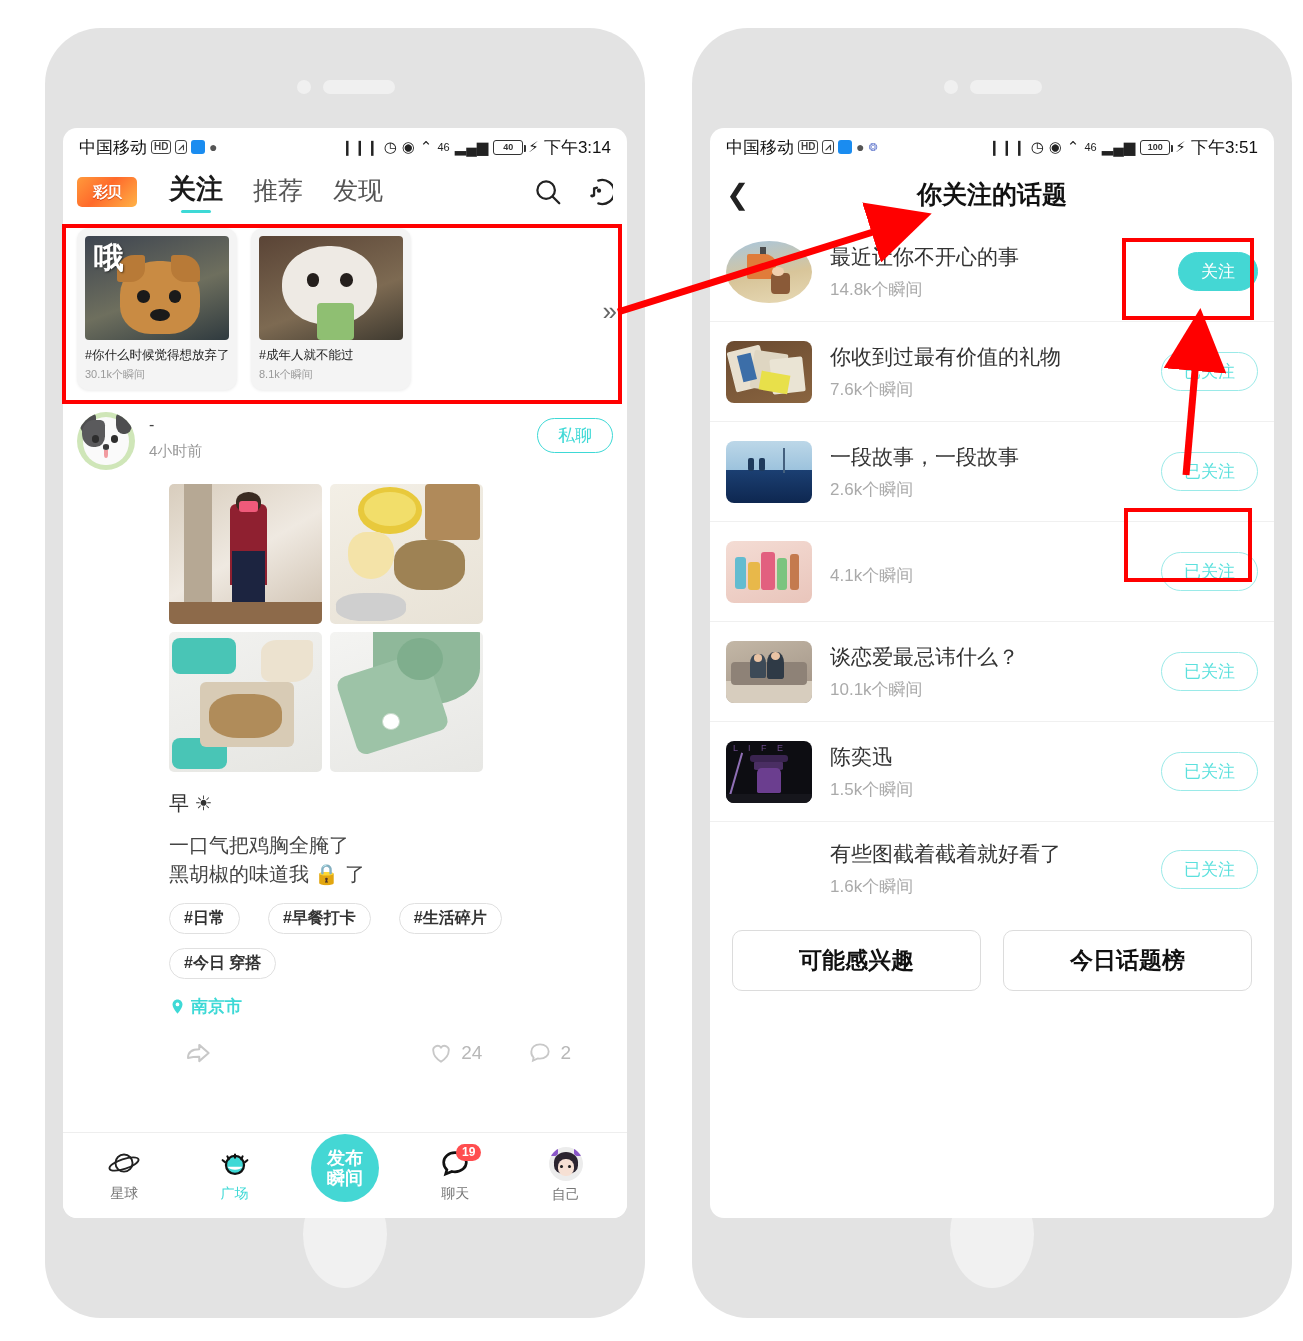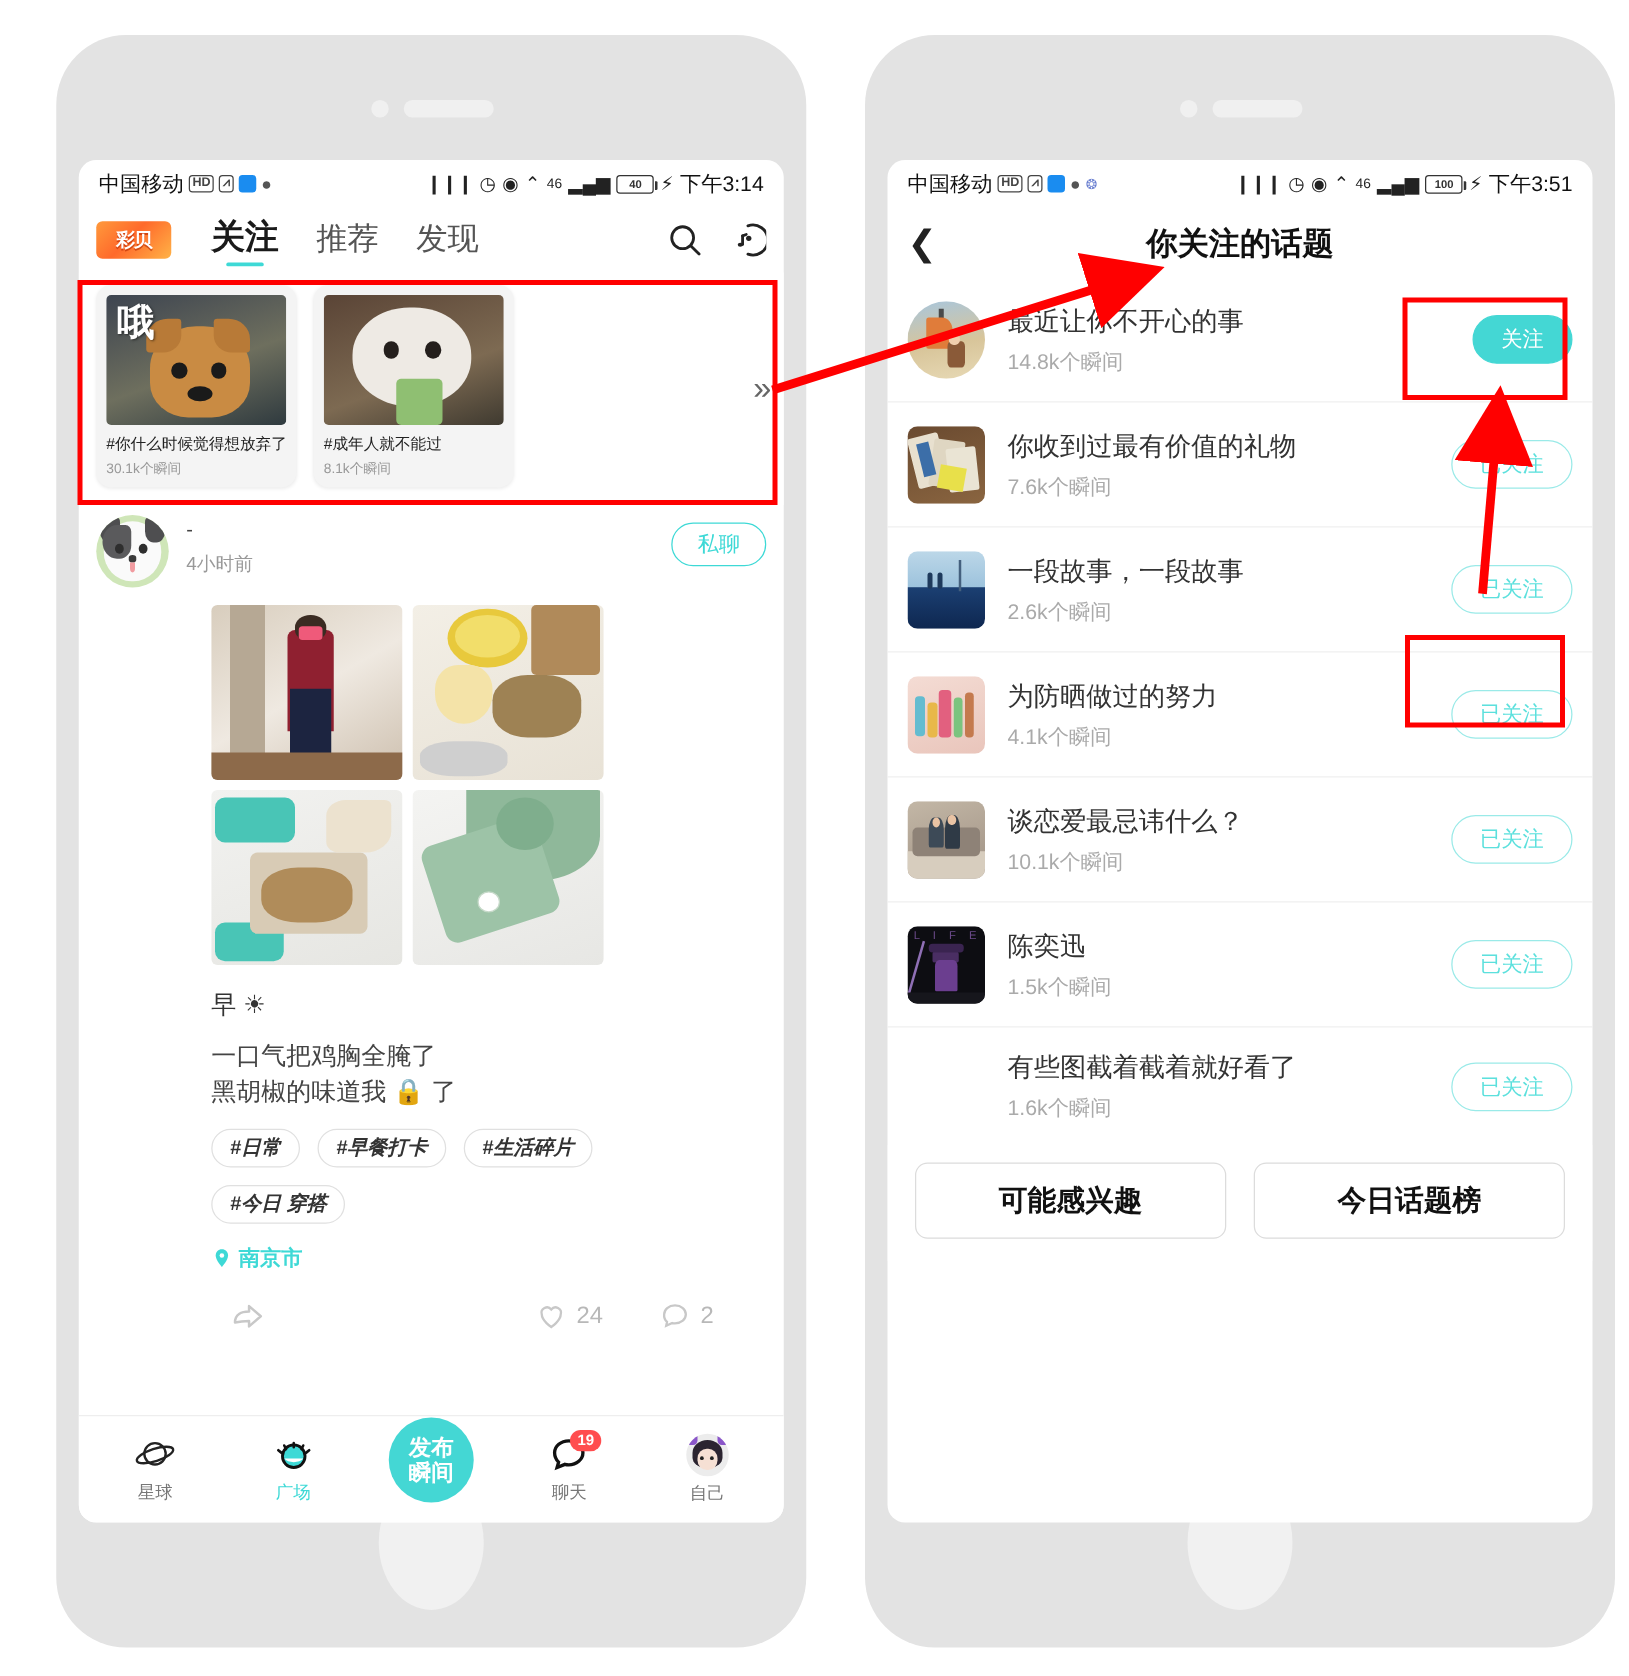--- a/index.html
+++ b/index.html
@@ -117,21 +117,21 @@
 
   .photo-grid {
     margin:14px 0 0 92px; width:314px;
     display:grid; grid-template-columns:1fr 1fr; gap:8px;
   }
   .photo { height:140px; border-radius:5px; overflow:hidden; position:relative; }
 
   .post-body { margin-left:92px; }
   .post-line1 { font-size:20px; color:#333; margin-top:18px; }
   .post-text { font-size:20px; color:#444; line-height:1.45; margin-top:14px; white-space:pre-line; }
-  .tagrow { display:flex; flex-wrap:wrap; gap:14px; margin-top:14px;font-style:italic; }
+  .tagrow { display:flex; flex-wrap:wrap; gap:28px; margin-top:14px; }
   .tag {
     border:1px solid #e0e0e0; border-radius:16px; padding:4px 14px;
     font-size:16px; color:#333; font-weight:700; background:#fff;
   }
   .loc { display:flex; align-items:center; gap:5px; margin-top:16px; color:#3ed9d6; font-size:17px; font-weight:700; }
 
   .actions { display:flex; align-items:center; margin:20px 0 0 0; padding:0 14px 10px 14px; }
   .act { display:flex; align-items:center; gap:6px; color:#b8b8b8; font-size:19px; }
   .act.share { margin-left:90px; }
   .act.like { margin-left:auto; }
@@ -161,21 +161,21 @@
   
   .navbar2 { height:56px; display:flex; align-items:center; padding:0 16px; position:relative; }
   .back { font-size:28px; color:#222; font-weight:300; }
   .nav-title { position:absolute; left:0; right:0; text-align:center; font-size:25px; font-weight:700; color:#111; pointer-events:none; }
 
   .topic-list { }
   .topic-row {
     display:flex; align-items:center; padding:16px 16px; gap:18px;
     border-bottom:1px solid #f0f0f0; min-height:100px;
   }
-  .thumb { width:62px;height:62px;border-radius:8px;overflow:hidden;flex:0 0 auto;position:relative; }
+  .thumb { width:86px;height:62px;border-radius:8px;overflow:hidden;flex:0 0 auto;position:relative; }
   .thumb.round { border-radius:50%; }
   .t-text { flex:1; min-width:0; }
   .t-title { font-size:21px; color:#333; }
   .t-sub { font-size:17px; color:#aaa; margin-top:7px; }
   .follow-btn {
     border-radius:20px; font-size:17px; padding:7px 22px; flex:0 0 auto;
     background:#44d7d4; color:#fff; border:1.6px solid #44d7d4;
   }
   .follow-btn.done { background:#fff; color:#5ce0dd; border:1.4px solid #9aeae8; }
 
@@ -510,21 +510,20 @@
         <div class="topic-row">
           <div class="thumb">
             <div class="art" style="background:linear-gradient(160deg,#f4dcd4 0%,#e9c5bb 100%)"></div>
             <div style="position:absolute;left:10%;top:26%;width:13%;height:52%;background:#63bcd0;border-radius:3px"></div>
             <div style="position:absolute;left:26%;top:34%;width:13%;height:46%;background:#e8b84a;border-radius:3px"></div>
             <div style="position:absolute;left:41%;top:18%;width:16%;height:62%;background:#e2607f;border-radius:3px"></div>
             <div style="position:absolute;left:59%;top:28%;width:12%;height:52%;background:#7bc47f;border-radius:3px"></div>
             <div style="position:absolute;left:74%;top:22%;width:11%;height:58%;background:#c47a4e;border-radius:3px"></div>
           </div>
           <div class="t-text">
-            <div class="t-title">为防晒做过的努力</div>
             <div class="t-sub">4.1k个瞬间</div>
           </div>
           <div class="follow-btn done">已关注</div>
         </div>
 
         <div class="topic-row">
           <div class="thumb">
             <div class="art" style="background:linear-gradient(160deg,#c3b7a6 0%,#9f9184 100%)"></div>
             <div style="position:absolute;left:0;bottom:0;width:100%;height:34%;background:#d7cdbe"></div>
             <div style="position:absolute;left:6%;top:34%;width:88%;height:38%;background:#8e8277;border-radius:4px"></div>

